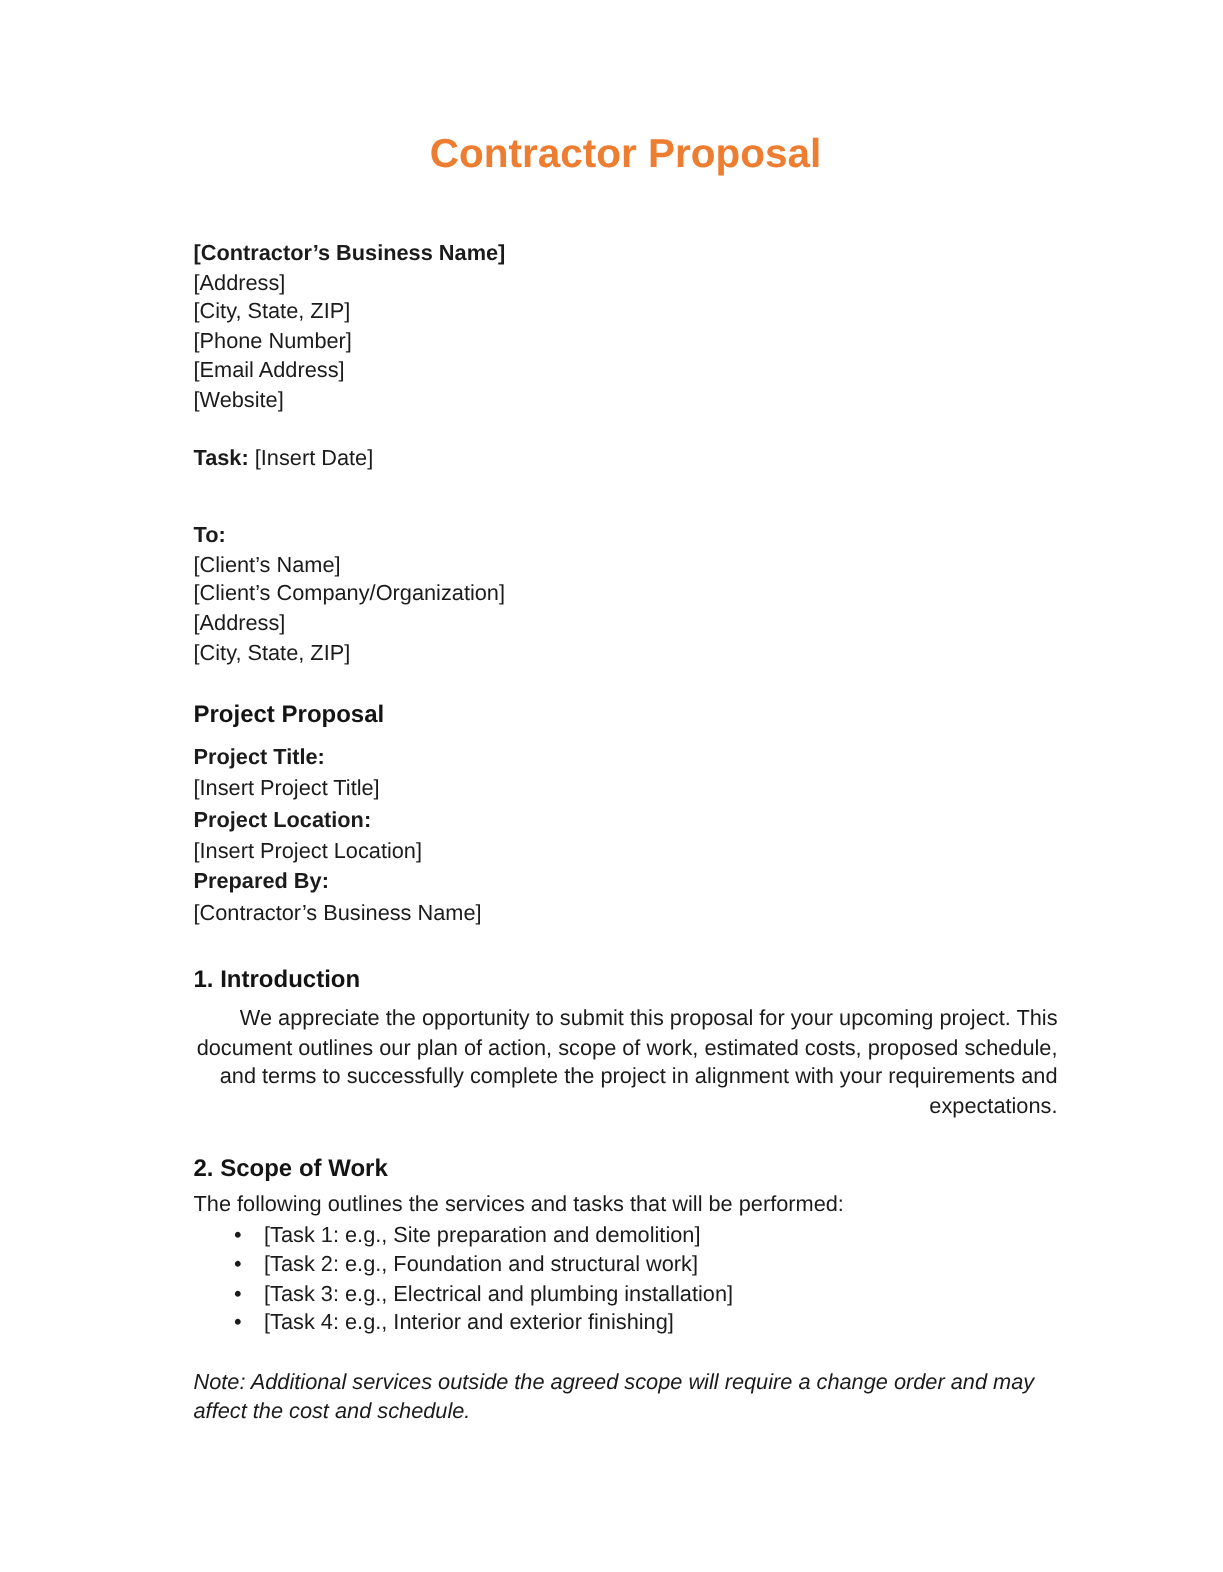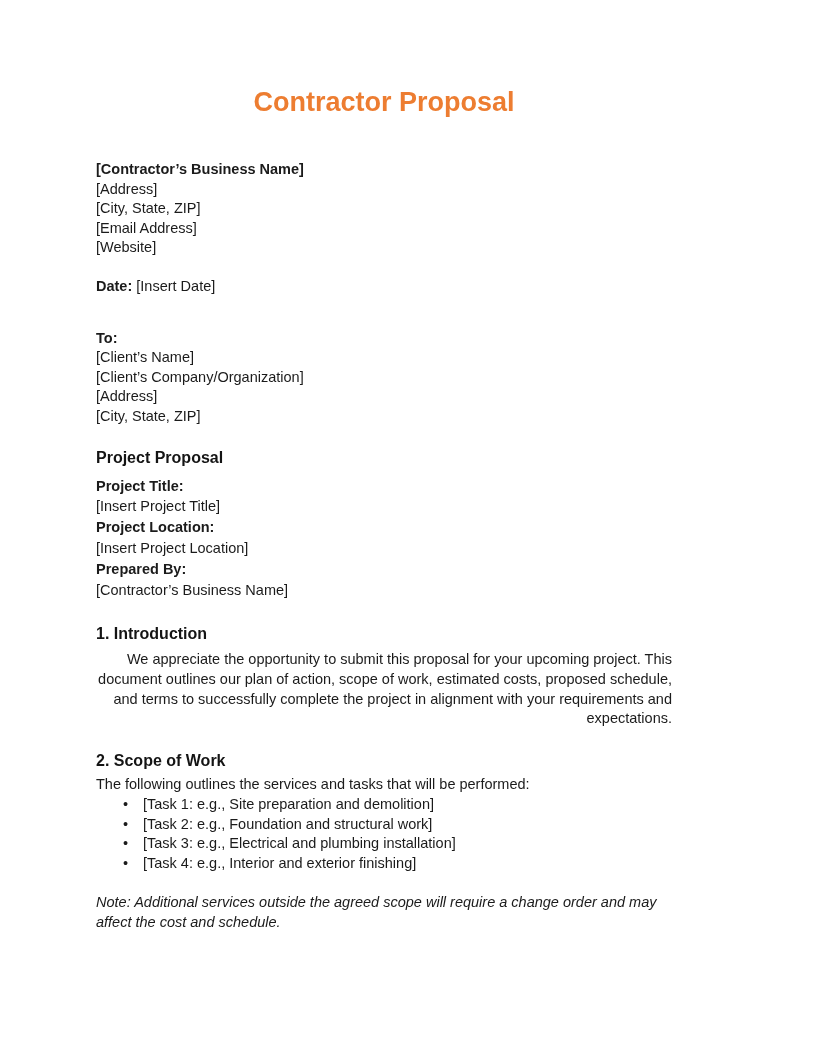--- a/index.html
+++ b/index.html
@@ -4,20 +4,21 @@
 <style>
   html, body { margin: 0; padding: 0; background: #ffffff; }
   .page {
     position: relative;
     width: 768px;
     height: 1048px;
     background: #ffffff;
     overflow: hidden;
     font-family: "Liberation Sans", sans-serif;
     color: #1b1b1b;
+    padding-left: 33px;
   }
   .content {
     padding: 84px 96px 0 96px;
     font-size: 14.5px;
     line-height: 19.6px;
   }
   .doc-title {
     text-align: center;
     font-weight: bold;
     font-size: 27px;
@@ -76,26 +77,27 @@
 
 <div class="page">
   <div class="content">
 
     <h1 class="doc-title">Contractor Proposal</h1>
 
     <div class="block contractor-block">
       <div class="line bold">[Contractor’s Business Name]</div>
       <div class="line">[Address]</div>
       <div class="line">[City, State, ZIP]</div>
+      <div class="line">[Phone Number]</div>
       <div class="line">[Email Address]</div>
       <div class="line">[Website]</div>
     </div>
 
     <div class="line date-line">
-      <span class="bold">Date: </span>
+      <span class="bold">Task: </span>
       <span>[Insert Date]</span>
     </div>
 
     <div class="block to-block">
       <div class="line bold">To:</div>
       <div class="line">[Client’s Name]</div>
       <div class="line">[Client’s Company/Organization]</div>
       <div class="line">[Address]</div>
       <div class="line">[City, State, ZIP]</div>
     </div>

